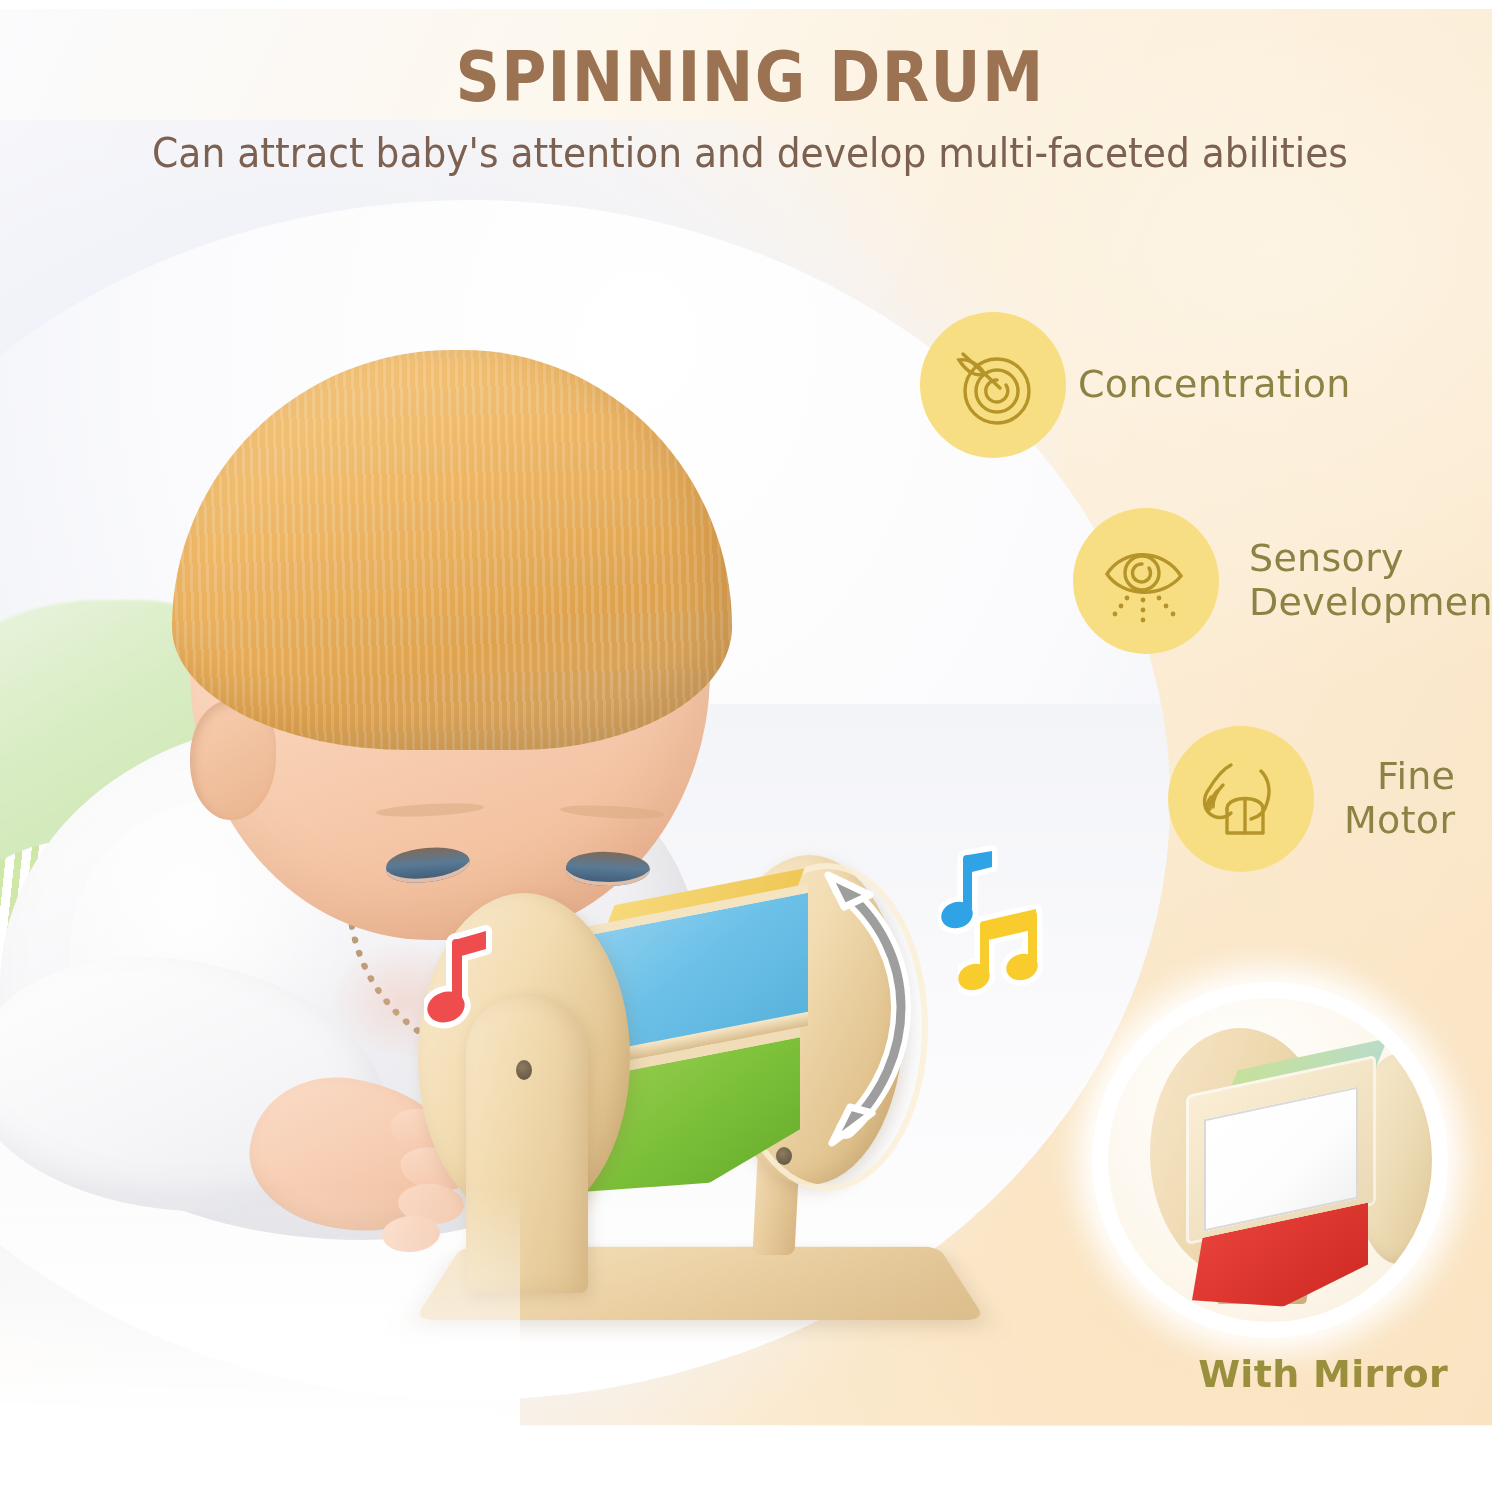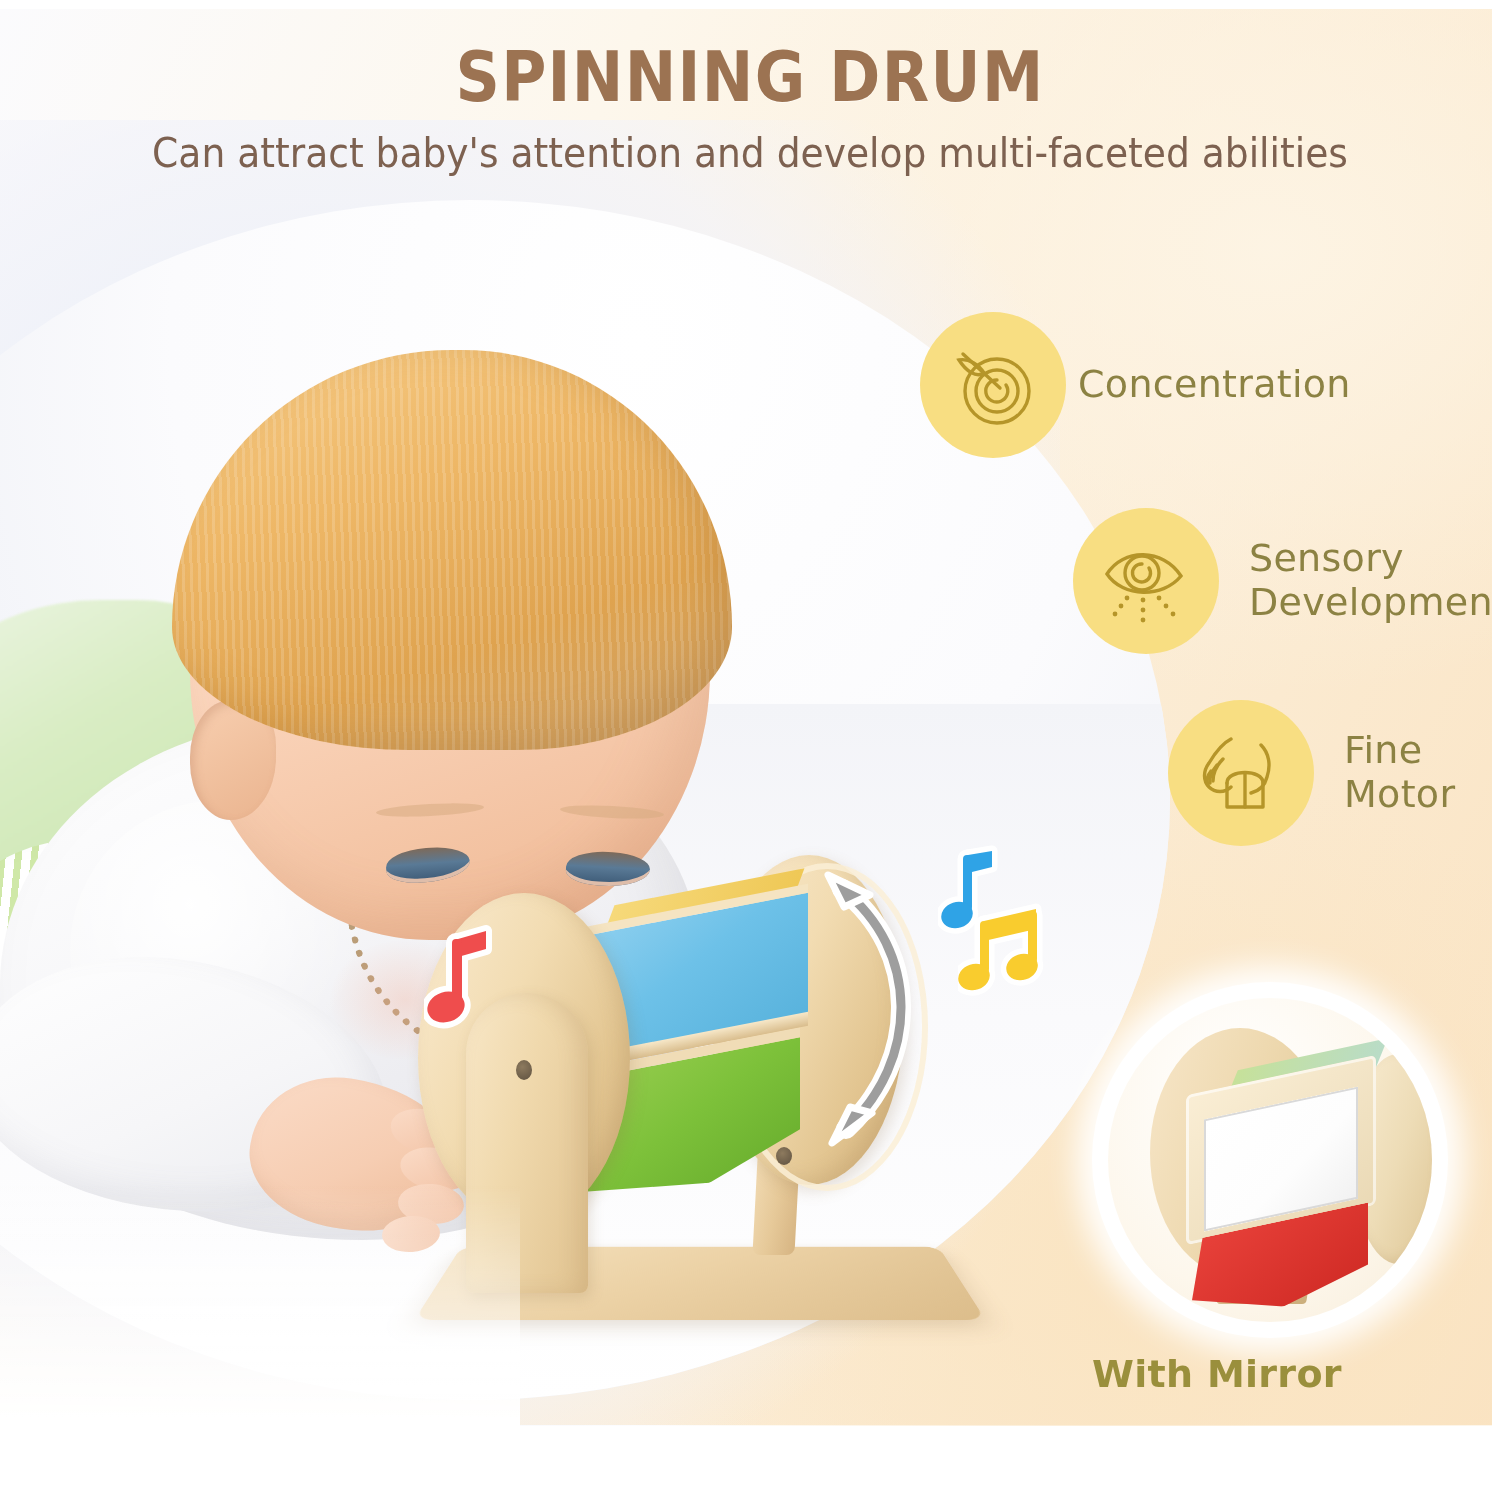--- a/index.html
+++ b/index.html
@@ -273,21 +273,21 @@
     width:146px;height:146px;border-radius:50%;
     background:#f8de82;
     display:flex;align-items:center;justify-content:center;flex:0 0 auto;
   }
   .badge-label{
     font-size:38px;line-height:1.15;color:#8c8243;font-weight:400;
     letter-spacing:.3px;white-space:pre-line;
   }
   #badge-1{left:920px;top:312px;gap:12px;}
   #badge-2{left:1073px;top:508px;}
-  #badge-3{left:1168px;top:700px;}
+  #badge-3{left:1168px;top:726px;text-align:right;}
 
   
   .inset{
     position:absolute;left:1092px;top:982px;width:356px;height:356px;
   }
   .inset-glow{
     position:absolute;inset:0;border-radius:50%;
     background:#ffffff;
     box-shadow:0 0 30px 16px rgba(255,255,255,.95);
   }
@@ -329,21 +329,21 @@
     position:absolute;left:244px;top:56px;width:92px;height:210px;border-radius:50%;
     background:linear-gradient(110deg,#f9ecd2 0%,#eddcb6 50%,#dcc391 100%);
     box-shadow:inset -5px -4px 12px rgba(165,130,85,.2);
   }
   .i-post{
     position:absolute;left:112px;top:250px;width:90px;height:56px;
     background:linear-gradient(150deg,#e2c999,#cbae7c);
     border-radius:4px;transform:skewX(-8deg);
   }
   .inset-caption{
-    position:absolute;left:1092px;top:1352px;width:356px;text-align:left;
+    position:absolute;left:1092px;top:1352px;width:356px;text-align:right;
     font-size:38px;font-weight:700;color:#9a8f3c;letter-spacing:.3px;
   }
 </style>
 </head>
 <body>
 
 <div id="stage">
 
   <div class="bg-base"></div>
   <div class="bg-warm-tr"></div>

